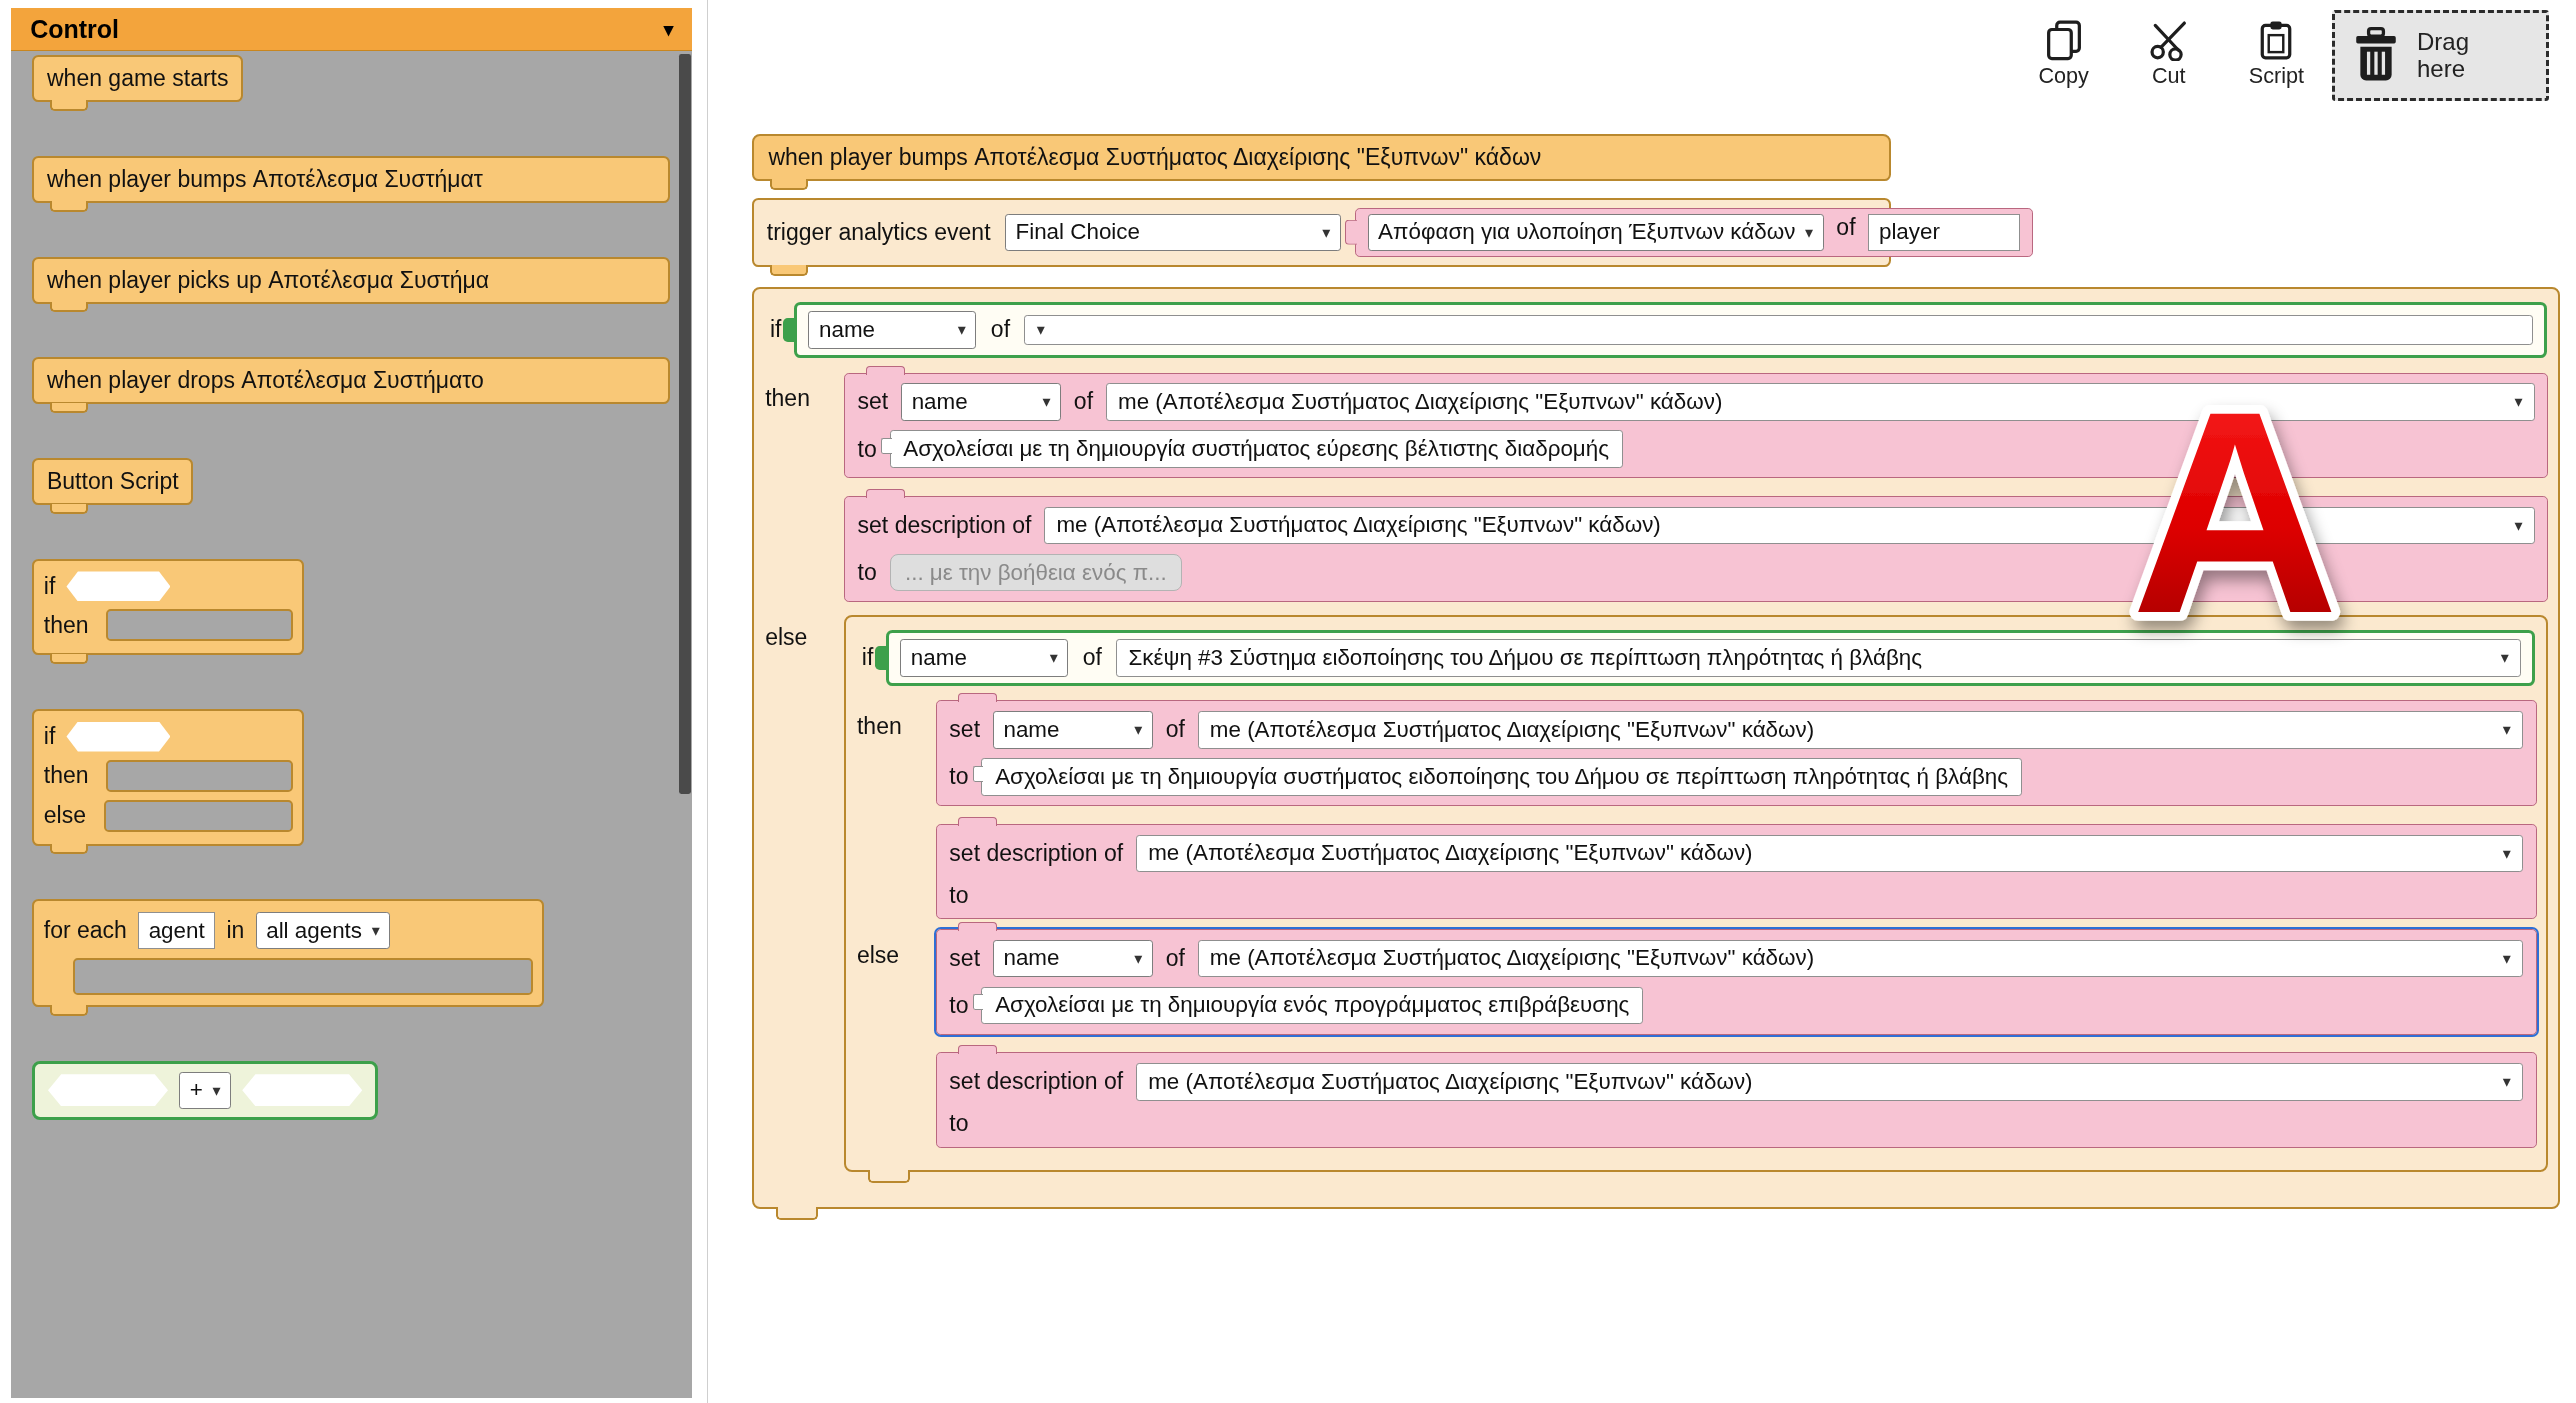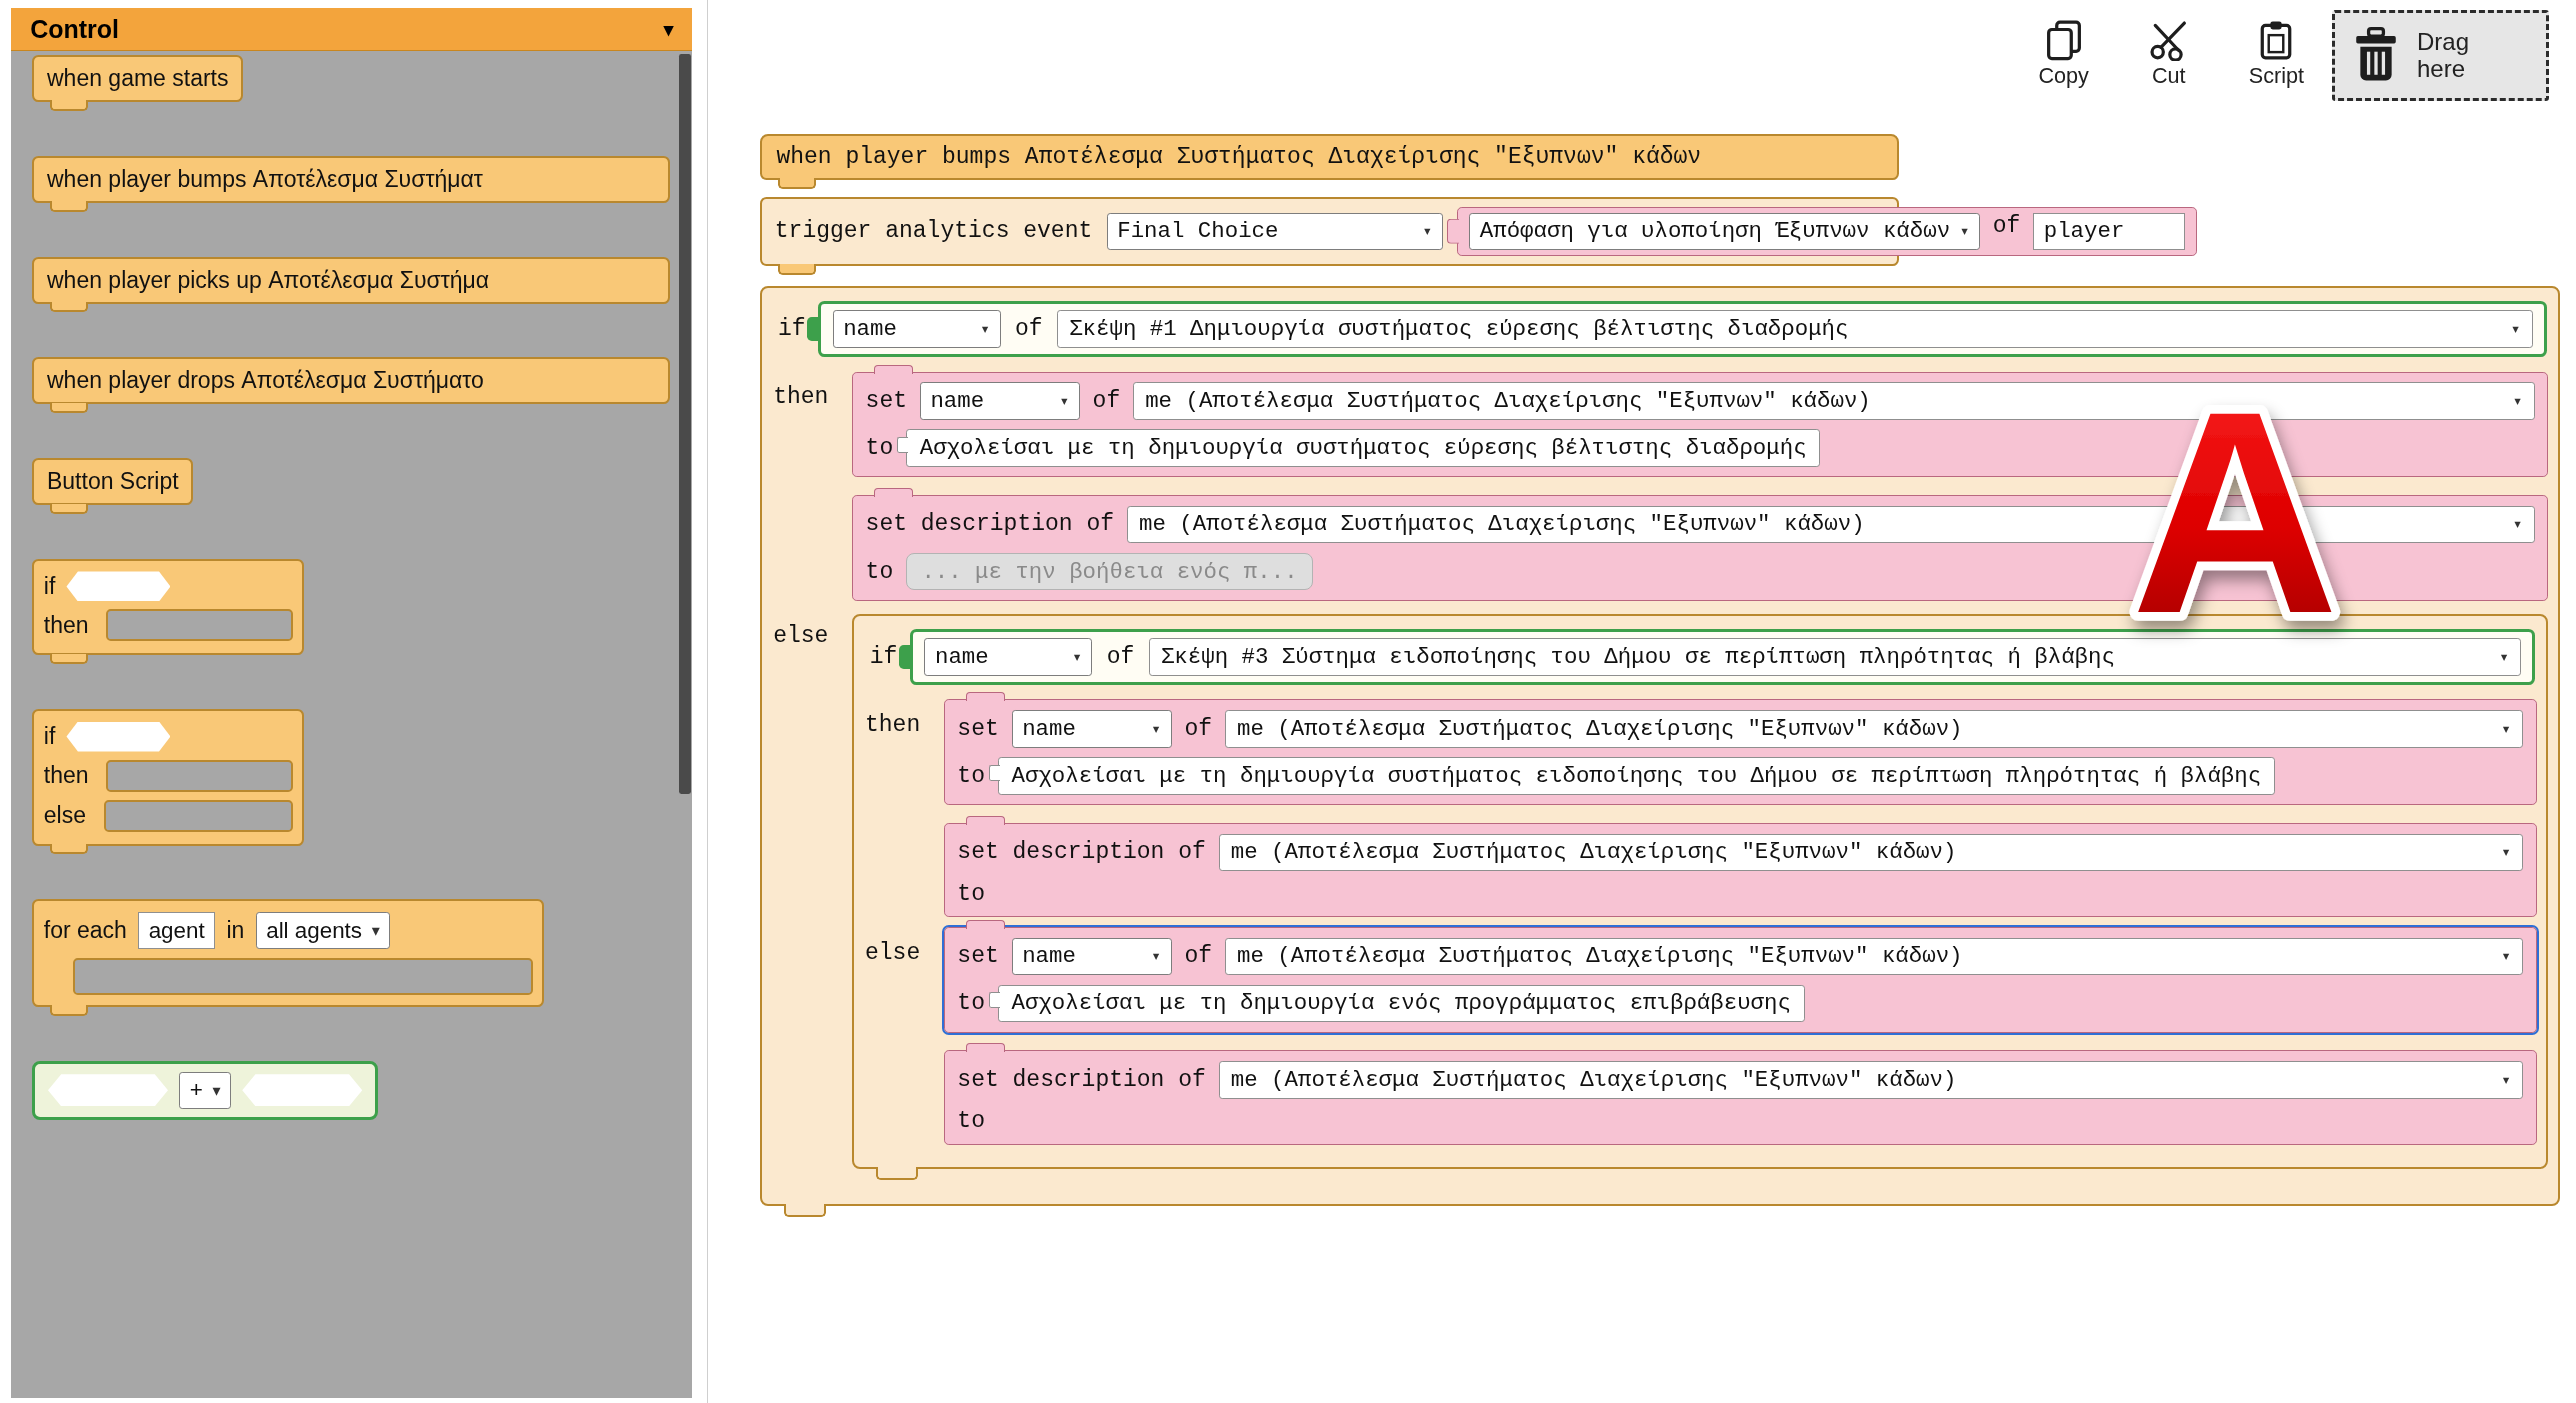--- a/index.html
+++ b/index.html
@@ -116,21 +116,21 @@
   }
   .trash {
     position: absolute; top: 9.6px; right: 27px;
     width: 217px; height: 91px;
     background: #e6e6e6; border: 3.2px dashed #2b2b2b; border-radius: 3.2px;
     display: flex; align-items: center; gap: 16px; padding: 0 16px;
   }
   .trash-label { font-size: 24px; color: #222; line-height: 1.15; }
 
   
-  .script { position: absolute; left: 52px; top: 134px; right: 16px; font-family: Liberation Mono, monospace; }
+  .script { position: absolute; left: 44px; top: 134px; right: 16px; }
   .hat {
     width: 1139px; background: #f9c877; border: 2.4px solid #b9882e;
     border-radius: 8px 8px 6.4px 6.4px; padding: 8px 14.4px;
     white-space: nowrap; overflow: hidden;
   }
   .trigrow {
     width: 1139px; margin-top: 8px;
     background: #fbe9cf; border: 2.4px solid #b9882e; border-radius: 6.4px;
     padding: 8px 12.8px; display: flex; align-items: center; gap: 14.4px;
   }
@@ -353,21 +353,20 @@
     <div class="ifc">
       <div class="ifrow">
         <span class="lbl">if</span>
         <div class="cond">
           <span class="dd" style="min-width:168px">
             <span>name</span>
             <span class="chev">▾</span>
           </span>
           <span class="lbl">of</span>
           <span class="longsel">
-            <span>Σκέψη #1 Δημιουργία συστήματος εύρεσης βέλτιστης διαδρομής</span>
             <span class="chev">▾</span>
           </span>
         </div>
       </div>
 
       <div class="branch">
         <span class="blabel">then</span>
         <div class="stack">
 
           <div class="set">

